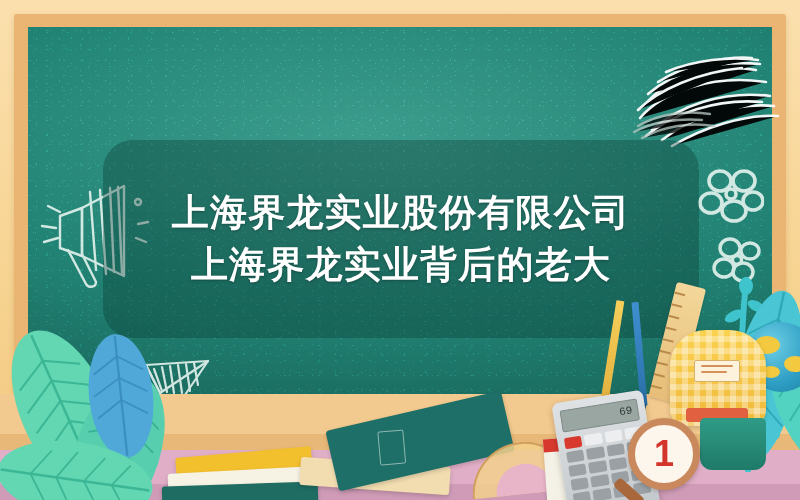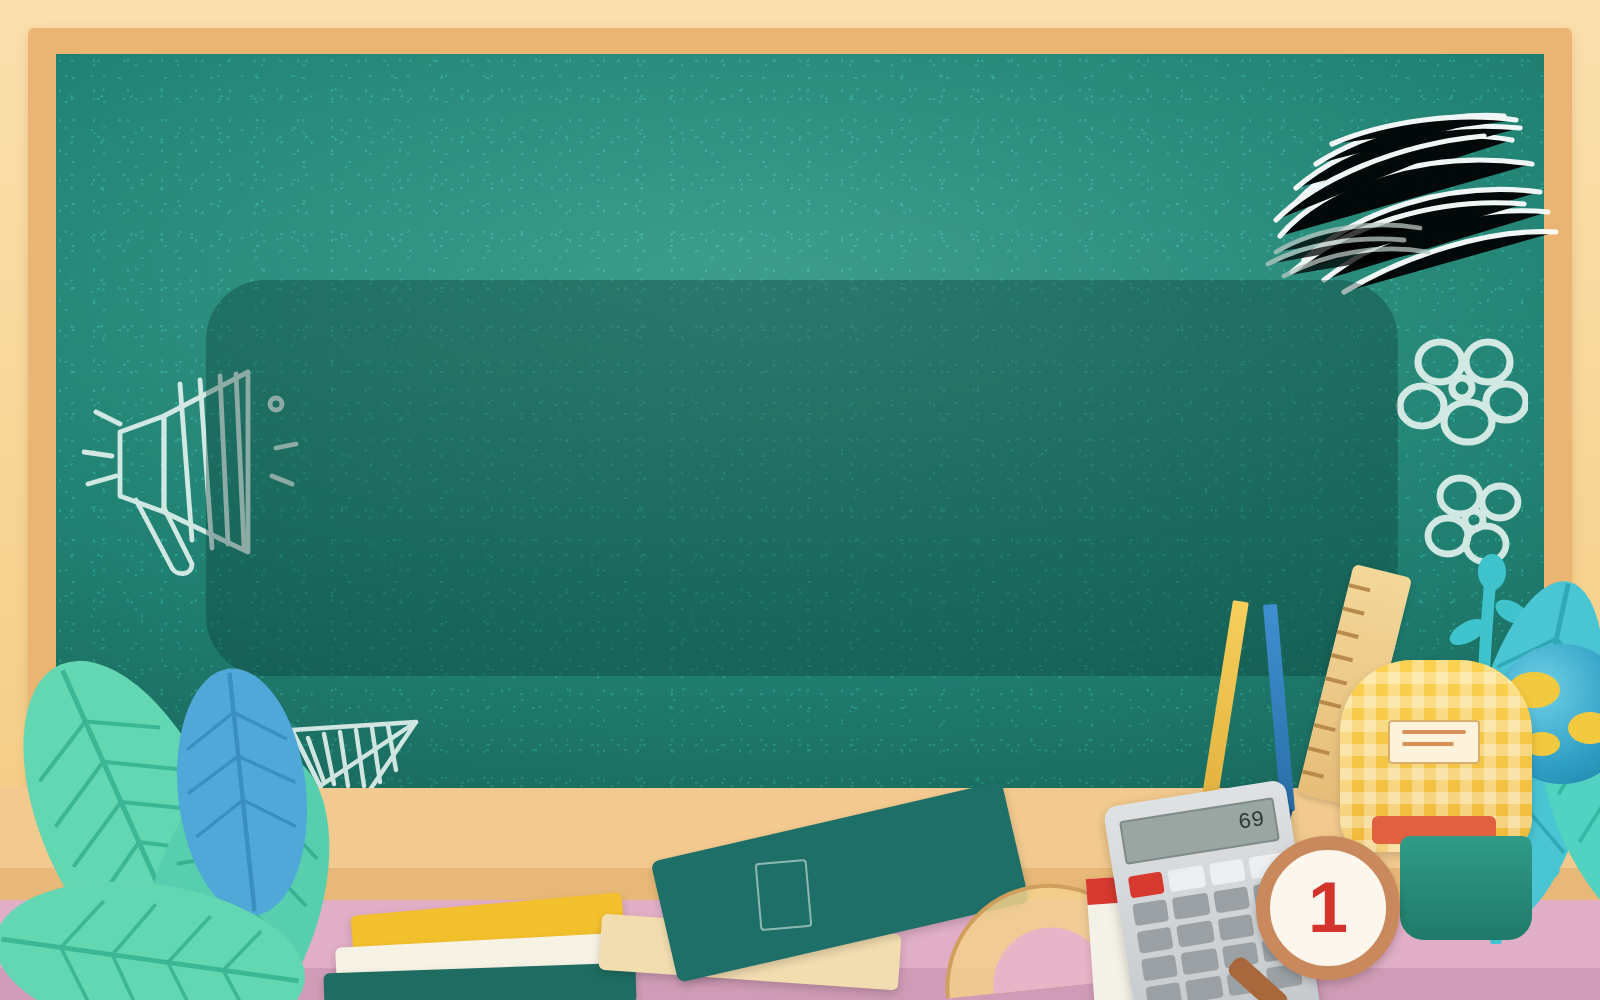--- a/index.html
+++ b/index.html
@@ -291,20 +291,24 @@
         <ellipse cx="18" cy="13" rx="10" ry="9"></ellipse>
         <ellipse cx="38" cy="16" rx="9" ry="8"></ellipse>
         <ellipse cx="12" cy="33" rx="10" ry="9"></ellipse>
         <ellipse cx="31" cy="37" rx="10" ry="9"></ellipse>
         <ellipse cx="25" cy="25" rx="4.5" ry="4.5"></ellipse>
       </g>
     </svg>
   </div>
 
   <div class="panel"></div>
+  <div class="title-block">
+    <div class="title-line l1">上海界龙实业股份有限公司</div>
+    <div class="title-line l2">上海界龙实业背后的老大</div>
+  </div>
 
   <div class="desk-tan"></div>
   <div class="desk-tan2"></div>
   <div class="desk-pink"></div>
   <div class="desk-pink2"></div>
 
   <div class="leaf" style="left:-30px; top:316px;">
     <svg width="190" height="190" viewBox="0 0 190 190">
       <g transform="rotate(-24 95 95)">
         <ellipse cx="95" cy="95" rx="44" ry="86" fill="#63d6b2"></ellipse>

